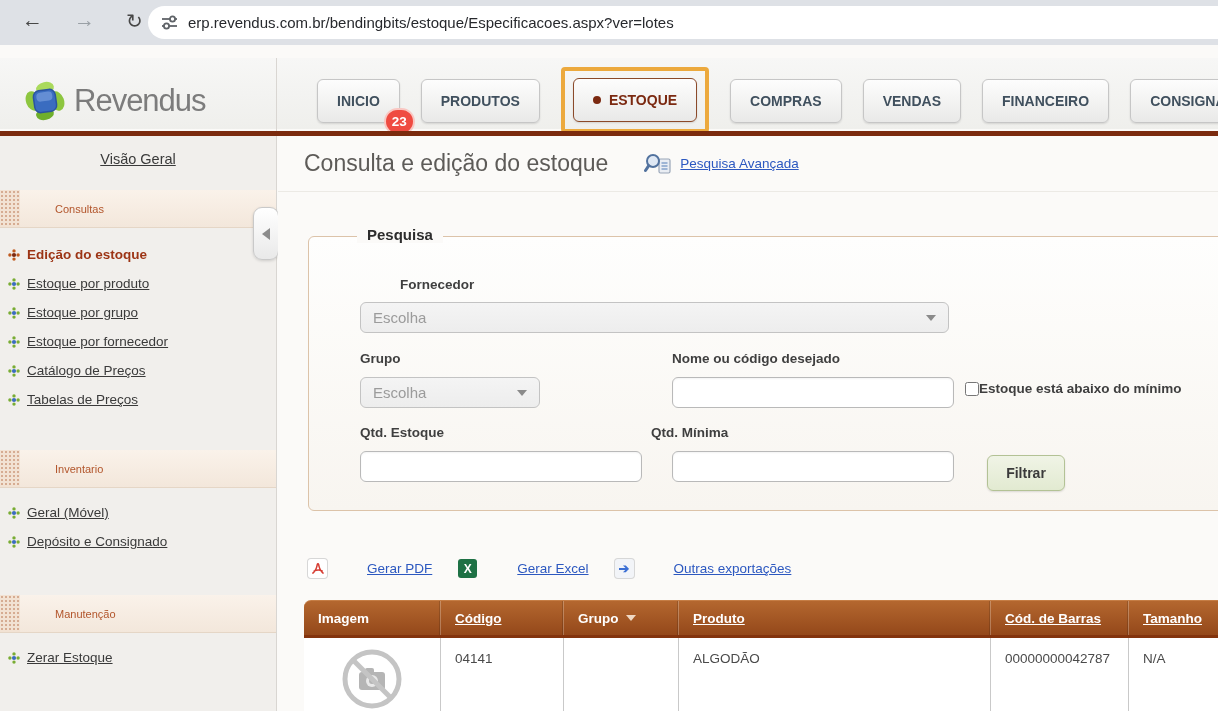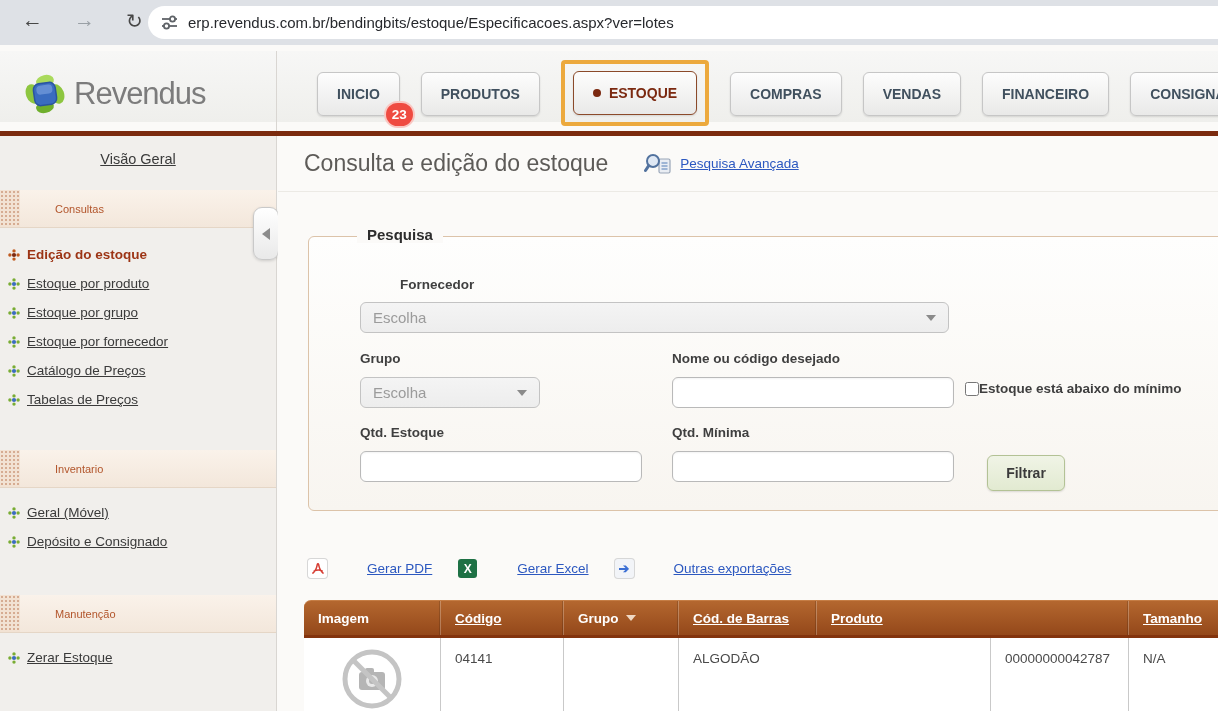--- a/index.html
+++ b/index.html
@@ -11,21 +11,21 @@
   .browser-bar { position:absolute; top:0; left:0; width:1218px; height:45px; background:#dee1e6; }
   .nav-arrow { position:absolute; top:8px; font-size:21px; color:#474747; cursor:pointer; }
   .back-arrow { left:22px; }
   .fwd-arrow { left:74px; color:#9aa0a6; }
   .reload-icon { left:126px; font-size:20px; top:9px; }
   .url-pill { position:absolute; top:6px; left:148px; width:1090px; height:33px; background:#ffffff; border-radius:17px 0 0 17px; display:flex; align-items:center; }
   .tune-icon { margin-left:13px; width:17px; height:17px; flex:0 0 auto; }
   .url-text { margin-left:10px; font-size:15px; color:#27292d; white-space:nowrap; }
 
   
-  .app-header { position:absolute; top:51px; left:0; width:1218px; height:71px; background:linear-gradient(180deg,#f7f7f6,#efefec); }
+  .app-header { position:absolute; top:58px; left:0; width:1218px; height:71px; background:linear-gradient(180deg,#f7f7f6,#efefec); }
   .logo-area { position:absolute; left:0; top:0; width:277px; height:86px; border-right:1px solid #d9d6d2; display:flex; align-items:center; padding-left:24px; }
   .logo-text { font-size:31px; color:#7c7c7c; letter-spacing:-1px; margin-left:8px; }
   .top-nav { position:absolute; left:277px; top:0; width:941px; height:86px; display:flex; align-items:center; padding-left:40px; }
   .nav-btn { position:relative; height:44px; padding:0 19px; margin-right:21px; background:linear-gradient(180deg,#fdfdfd,#e9e9e8); border:1px solid #c6c6c6; border-radius:6px; box-shadow:0 1px 2px rgba(0,0,0,.12); font-size:14px; font-weight:bold; color:#40505e; display:flex; align-items:center; cursor:pointer; white-space:nowrap; }
   .nav-btn.active { color:#7b2910; border-color:#8b4a2a; }
   .active-dot { display:inline-block; width:8px; height:8px; border-radius:50%; background:#7b2910; margin-right:8px; }
   .highlight-box { border:4px solid #ecא; border:4px solid #eca93d; border-radius:4px; padding:7px 8px; margin-right:21px; margin-top:-2px; }
   .highlight-box .nav-btn { margin-right:0; }
   .nav-badge { position:absolute; right:-16px; bottom:-13px; min-width:30px; height:27px; background:#ef4b41; border:2px solid #f9c7c2; border-radius:14px; color:#fff; font-size:13.5px; font-weight:bold; display:flex; align-items:center; justify-content:center; padding:0 6px; }
   .red-divider { position:absolute; top:131px; left:0; width:1218px; height:5px; background:#7b2b0e; }
@@ -312,21 +312,21 @@
       <input class="txt-input" style="left: 363px; top: 140px; width: 282px;" type="text" value="">
 
       <div class="chk-row">
         <input type="checkbox" style="">
         <span class="chk-label">Estoque está abaixo do mínimo</span>
       </div>
 
       <span class="fld-label" style="left:51px; top:188px;">Qtd. Estoque</span>
       <input class="txt-input" style="left: 51px; top: 214px; width: 282px;" type="text" value="">
 
-      <span class="fld-label" style="left:363px; top:188px;text-align:center;">Qtd. Mínima</span>
+      <span class="fld-label" style="left:342px; top:188px;text-align:center;">Qtd. Mínima</span>
       <input class="txt-input" style="left: 363px; top: 214px; width: 282px;" type="text" value="">
 
       <div class="filter-btn">
         <span>Filtrar</span>
       </div>
     </div>
 
     <div class="export-row">
       <div class="export-item">
         <span class="export-ico">
@@ -351,25 +351,25 @@
         <div class="th c0">
           <span>Imagem</span>
         </div>
         <div class="th c1">
           <span class="th-link">Código</span>
         </div>
         <div class="th c2">
           <span>Grupo</span>
           <span class="sort-arrow"></span>
         </div>
+        <div class="th c3">
+          <span class="th-link">Produto</span>
+        </div>
         <div class="th c4">
           <span class="th-link">Cód. de Barras</span>
-        </div>
-        <div class="th c3">
-          <span class="th-link">Produto</span>
         </div>
         <div class="th c5">
           <span class="th-link">Tamanho</span>
         </div>
       </div>
       <div class="trow">
         <div class="td img-cell c0">
           <svg width="64" height="64" viewBox="0 0 64 64">
             <circle cx="32" cy="32" r="27" fill="none" stroke="#c4c4c4" stroke-width="5"></circle>
             <rect x="19" y="25" width="26" height="18" rx="3" fill="#b5b5b5"></rect>

